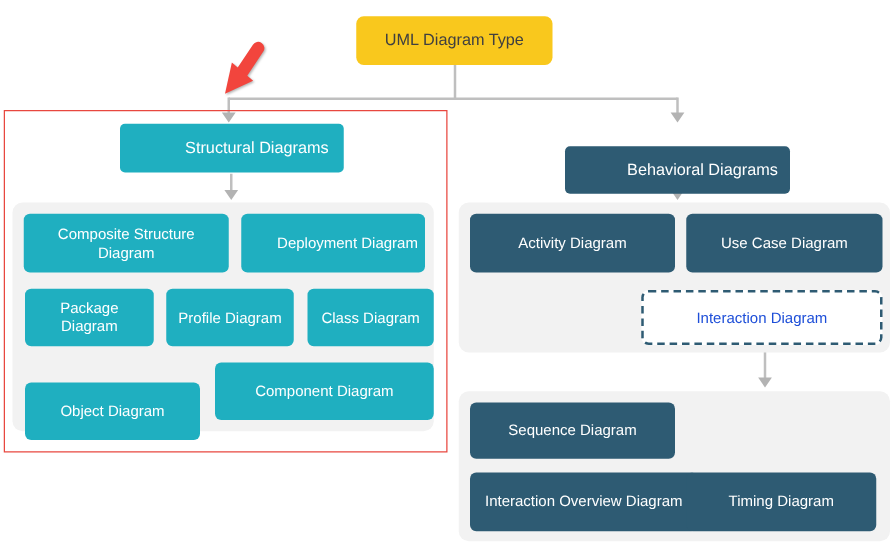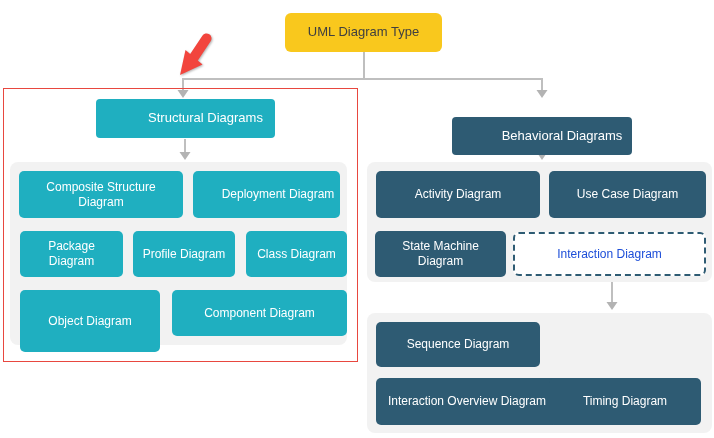--- a/index.html
+++ b/index.html
@@ -61,32 +61,31 @@
 
   <div class="abs panel" style="left:10px;top:162px;width:337px;height:183px;"></div>
 
   <div class="abs node teal header-node" style="left:96px;top:99px;width:179px;height:39px;">Structural Diagrams</div>
 
   <div class="abs node teal" style="left:19px;top:171px;width:164px;height:47px;">Composite Structure Diagram</div>
   <div class="abs node teal" style="left:193px;top:171px;width:147px;height:47px;padding-left:27px;">Deployment Diagram</div>
   <div class="abs node teal" style="left:20px;top:231px;width:103px;height:46px;">Package Diagram</div>
   <div class="abs node teal" style="left:133px;top:231px;width:102px;height:46px;">Profile Diagram</div>
   <div class="abs node teal" style="left:246px;top:231px;width:101px;height:46px;">Class Diagram</div>
-  <div class="abs node teal" style="left:20px;top:290px;width:140px;height:62px;">Object Diagram</div>
+  <div class="abs node teal" style="left:20px;top:306px;width:140px;height:46px;">Object Diagram</div>
   <div class="abs node teal" style="left:172px;top:290px;width:175px;height:46px;">Component Diagram</div>
 
   <div class="abs red-outline" style="left:3px;top:88px;width:355px;height:274px;"></div>
 
   <div class="abs panel" style="left:367px;top:162px;width:345px;height:120px;"></div>
   <div class="abs panel" style="left:367px;top:313px;width:345px;height:120px;"></div>
 
   <div class="abs node navy header-node" style="left:452px;top:100px;width:180px;height:38px;margin-top:17px;">Behavioral Diagrams</div>
 
   <div class="abs node navy" style="left:376px;top:171px;width:164px;height:47px;">Activity Diagram</div>
   <div class="abs node navy" style="left:549px;top:171px;width:157px;height:47px;text-align:right;">Use Case Diagram</div>
-  <div class="abs node navy" style="left:375px;top:231px;width:131px;height:46px;">State Machine Diagram</div>
   <div class="abs node dashed-node" style="left:513px;top:232px;width:193px;height:44px;">Interaction Diagram</div>
 
   <div class="abs node navy" style="left:376px;top:322px;width:164px;height:45px;">Sequence Diagram</div>
   <div class="abs node navy" style="left:376px;top:378px;width:182px;height:47px;">Interaction Overview Diagram</div>
   <div class="abs node navy" style="left:549px;top:378px;width:152px;height:47px;">Timing Diagram</div>
 
 </div>
 
 </body></html>

